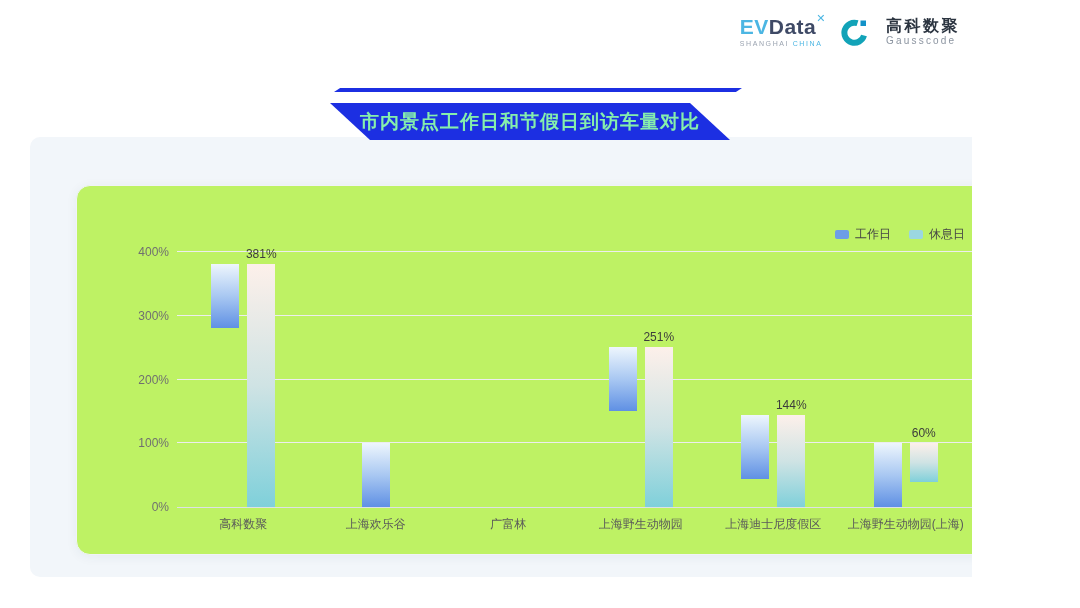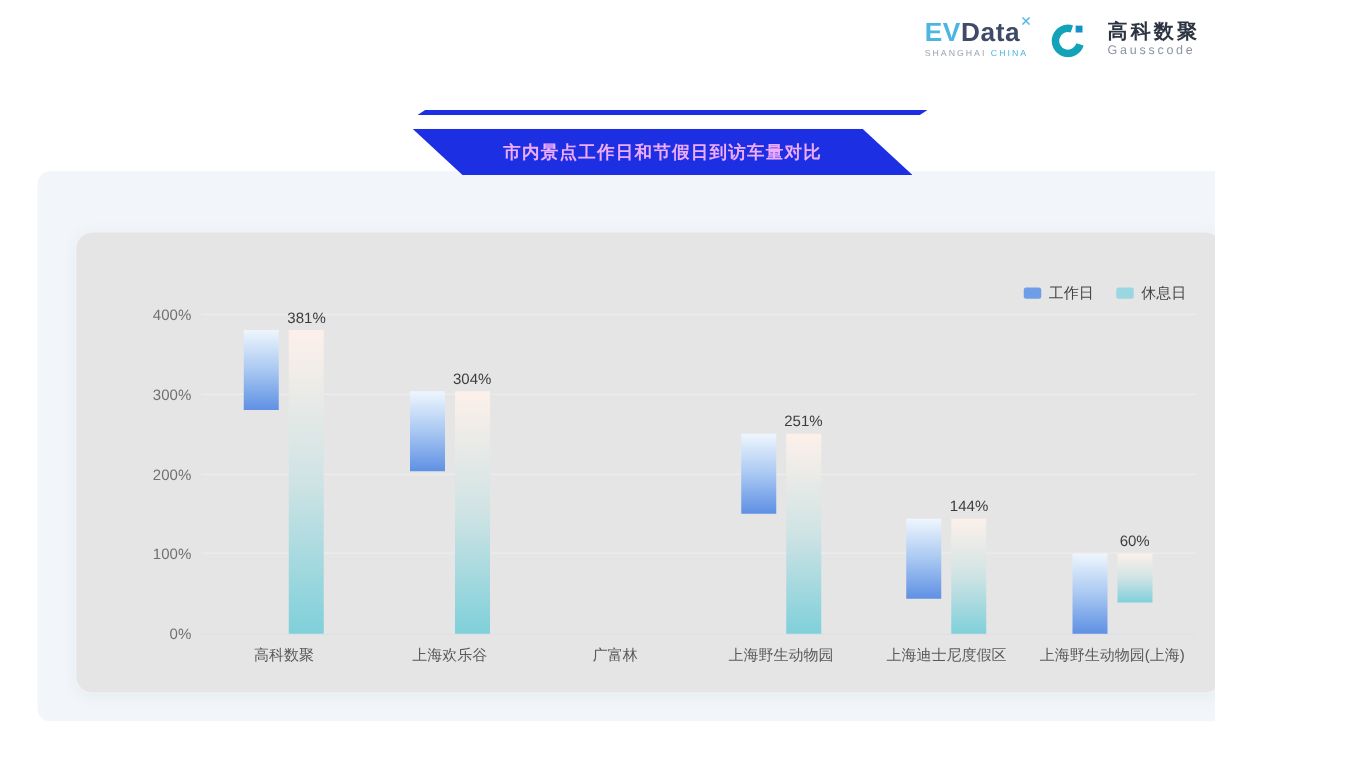--- a/index.html
+++ b/index.html
@@ -22,26 +22,26 @@
   .g-text { display:flex; flex-direction:column; line-height:1.1; }
   .g-cn { font-size:16px; font-weight:bold; color:#2b3440; letter-spacing:2.5px; white-space:nowrap; }
   .g-en { font-size:10px; color:#8b94a0; letter-spacing:2.2px; }
 
   
   .banner-line { position:absolute; left:334px; top:88px; width:408px; height:4px; background:#1c2fe2;
                  clip-path:polygon(1.5% 0,100% 0,98.5% 100%,0 100%); }
   .banner { position:absolute; left:330px; top:103px; width:400px; height:37px; background:#1c2fe2;
             clip-path:polygon(0 0,90% 0,100% 100%,10% 100%);
             display:flex; align-items:center; justify-content:center; z-index:3; }
-  .banner-title { color:#f0abfc; font-size:14px; font-weight:bold; letter-spacing:1px; white-space:nowrap; }
+  .banner-title { color:#86efac; font-size:19px; font-weight:bold; letter-spacing:1px; white-space:nowrap; }
 
   
   .panel { position:absolute; left:30px; top:137px; width:1010px; height:440px; background:#f2f6fa;
            border-radius:10px; z-index:1; }
-  .card { position:absolute; left:60px; top:185px; width:918px; height:370px; background:#e5e5e5;
+  .card { position:absolute; left:76px; top:185px; width:918px; height:370px; background:#bef264;
           border-radius:14px; box-shadow:0 2px 12px rgba(40,60,90,.06); border:1px solid #f1f3f6; z-index:2; }
 
   
   .legend { position:absolute; top:40px; right:28px; display:flex; gap:18px; align-items:center; }
   .legend-item { display:flex; align-items:center; gap:6px; cursor:pointer; }
   .legend-swatch { width:14px; height:9px; border-radius:2px; }
   .legend-label { font-size:12px; color:#454545; }
 
   
   .plot { position:absolute; left:100px; top:66px; width:795px; height:256px;
@@ -125,23 +125,20 @@
               <div class="bar" style="height: 63.75px; background: linear-gradient(rgb(238, 246, 253), rgb(169, 200, 242), rgb(95, 144, 228));"></div>
               <div class="bar" style="height: 242.887px; background: linear-gradient(rgb(253, 240, 234), rgb(207, 227, 228), rgb(127, 208, 218));">
                 <div class="vlabel">381%</div>
               </div>
             </div>
             <div class="catlabel">高科数聚</div>
           </div>
           <div class="group">
             <div class="barwrap">
               <div class="bar" style="height: 63.75px; background: linear-gradient(rgb(238, 246, 253), rgb(169, 200, 242), rgb(95, 144, 228));"></div>
-              <div class="bar" style="height: 193.8px; background: linear-gradient(rgb(253, 240, 234), rgb(207, 227, 228), rgb(127, 208, 218));">
-                <div class="vlabel">304%</div>
-              </div>
             </div>
             <div class="catlabel">上海欢乐谷</div>
           </div>
           <div class="group">
             <div class="catlabel">广富林</div>
           </div>
           <div class="group">
             <div class="barwrap">
               <div class="bar" style="height: 63.75px; background: linear-gradient(rgb(238, 246, 253), rgb(169, 200, 242), rgb(95, 144, 228));"></div>
               <div class="bar" style="height: 160.012px; background: linear-gradient(rgb(253, 240, 234), rgb(207, 227, 228), rgb(127, 208, 218));">

